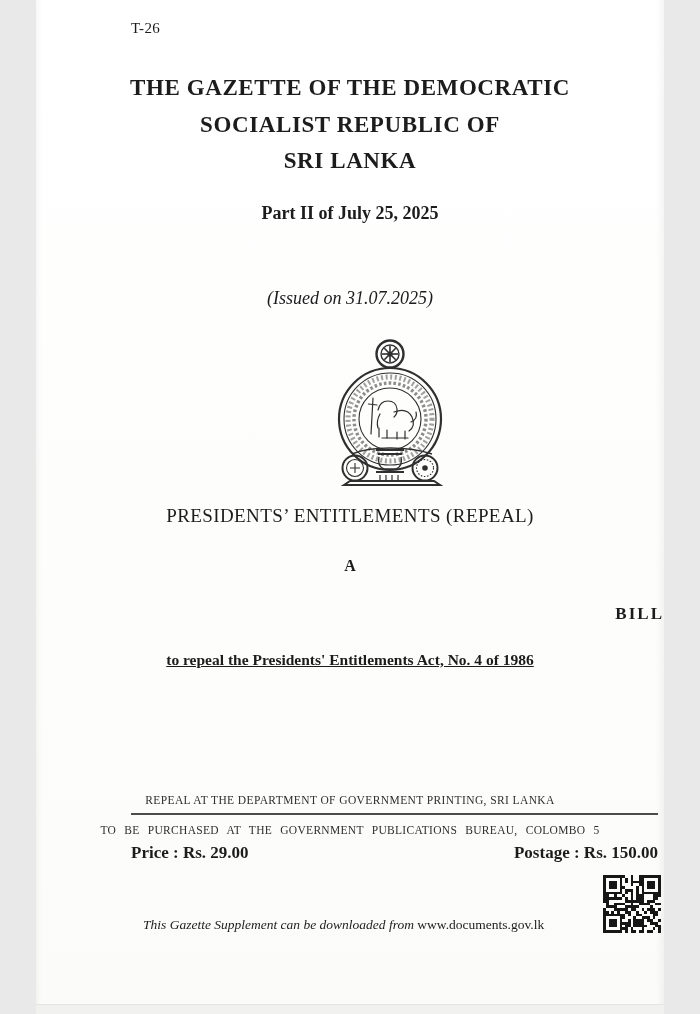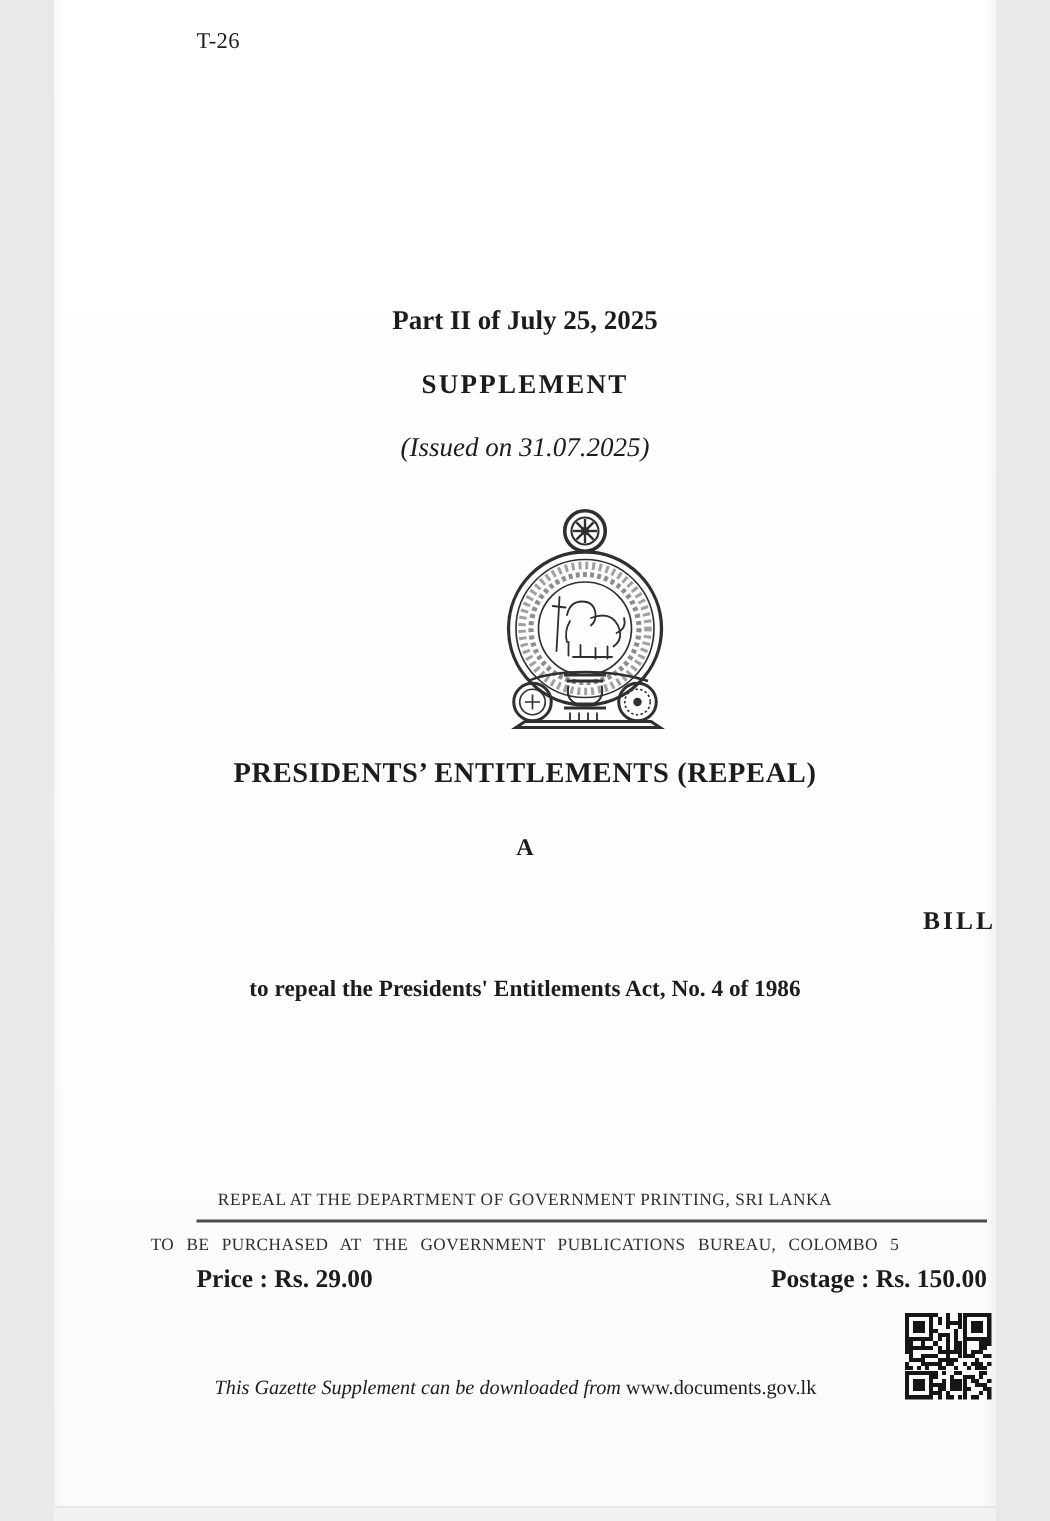--- a/index.html
+++ b/index.html
@@ -37,24 +37,24 @@
   .gazette-title {
     top: 70px; font-weight: bold; font-size: 23px;
     line-height: 36.5px; letter-spacing: 0.6px;
   }
   .part-line   { top: 203px; font-weight: bold; font-size: 18px; }
   .supplement  { top: 246px; font-weight: bold; font-size: 18px; letter-spacing: 1.5px; }
   .issued-line { top: 288px; font-style: italic; font-size: 18px; }
 
   .emblem-wrap { top: 338px; left: 296px; width: 120px; height: 150px; }
 
-  .bill-title    { top: 505px; font-weight: bold; font-size: 19px; letter-spacing: 0.4px; }
+  .bill-title    { top: 505px; font-weight: normal; font-size: 19px; letter-spacing: 0.4px; }
   .a-label       { top: 557px; font-weight: bold; font-size: 16px; }
   .bill-label    { top: 604px; font-weight: bold; font-size: 17px; letter-spacing: 2px; text-align: right; }
-  .bill-subtitle { top: 651px; font-weight: bold; font-size: 15.5px; }
+  .bill-subtitle { top: 651px; font-weight: bold; font-size: 15.5px; text-decoration: underline; }
 
   .ordered-line  { top: 722px; font-style: italic; font-size: 15px; color: #2a2a2a; }
 
   .printed-line  { top: 794px; font-size: 11.5px; letter-spacing: 0.4px; color: #2e2e2e; }
   .footer-rule   { top: 813px; left: 95px; width: 527px; height: 0;
                    border-top: 2px solid #4c4c4c; }
   .purchase-line { top: 824px; font-size: 11.5px; letter-spacing: 0.3px;
                    word-spacing: 5px; color: #2e2e2e; }
 
   .price-row { top: 843px; left: 95px; width: 527px;
@@ -70,23 +70,27 @@
 
   .emblem-wrap svg .ln { stroke: #2f2f2f; fill: none; }
 </style>
 </head>
 <body>
 
 <div class="page">
 
   <div class="abs doc-ref">T-26</div>
 
+  <div class="abs center gazette-title">
+    <div>THE GAZETTE OF THE DEMOCRATIC</div>
+    <div>SOCIALIST REPUBLIC OF</div>
+    <div>SRI LANKA</div>
+  </div>
 
   <div class="abs center part-line">Part II of July 25, 2025</div>
-  <div class="abs center supplement">SUPPLEMENT</div>
   <div class="abs center issued-line">(Issued on 31.07.2025)</div>
 
   <div class="abs emblem-wrap">
     <svg viewBox="0 0 120 150">
 
       <circle class="ln" cx="58" cy="16" r="13.5" stroke-width="2.4"></circle>
       <circle class="ln" cx="58" cy="16" r="9" stroke-width="1.4"></circle>
       <circle cx="58" cy="16" r="2.6" fill="#2f2f2f"></circle>
       <g class="ln" stroke-width="1.6">
         <line x1="58" y1="8" x2="58" y2="24"></line>

